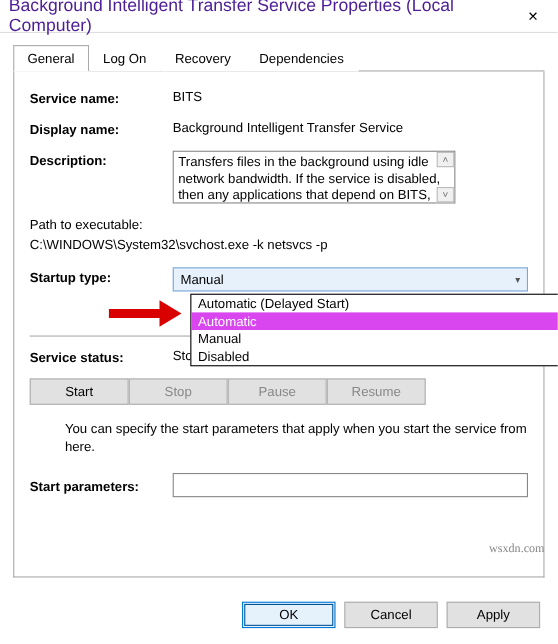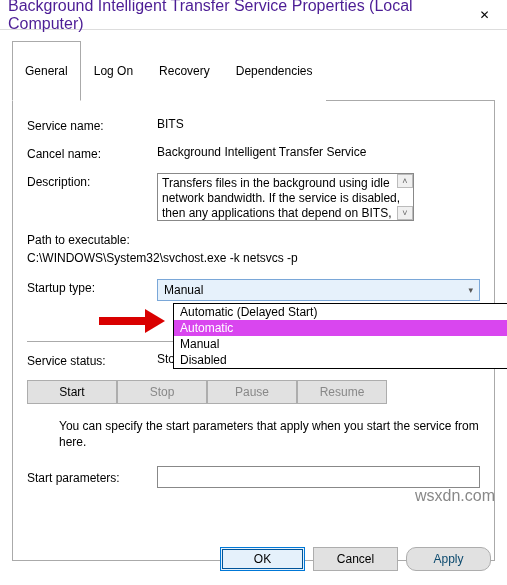--- a/index.html
+++ b/index.html
@@ -6,27 +6,27 @@
 body { margin: 0; background: #fff; width: 507px; height: 585px; position: relative; overflow: hidden; }
 
 
 .titlebar { height: 30px; display: flex; align-items: center; padding-left: 8px; border-bottom: 1px solid #ddd; }
 .titlebar-text { flex: 1; font-size: 16px; color: #4c1d95; }
 .close-btn { width: 45px; height: 30px; display: flex; align-items: center; justify-content: center; font-size: 14px; color: #000; }
 
 
 .content { padding: 10px 12px 0 12px; }
 .tabs { display: flex; border-bottom: 1px solid #aaa; }
-.tab { padding: 22px 12px; border: 1px solid transparent; border-bottom: none; position: relative; top: 1px; background: #fff; }
+.tab { padding: 4px 12px; border: 1px solid transparent; border-bottom: none; position: relative; top: 1px; background: #fff; }
 .tab.active { border: 1px solid #aaa; border-bottom: 1px solid #fff; }
 .tabpanel { border: 1px solid #aaa; border-top: none; padding: 16px 14px 14px 14px; height: 460px; position: relative; }
 
 
 .row { display: flex; align-items: flex-start; margin-bottom: 12px; }
-.label-col { width: 130px; padding-top: 2px; }
+.label-col { width: 130px; padding-top: 2px; font-weight: bold; }
 .value-col { flex: 1; }
 
 .desc-box { width: 257px; height: 48px; border: 1px solid #888; padding: 2px 4px; line-height: 1.25; overflow: hidden; position: relative; }
 .scroll-arrows { position: absolute; right: 0; top: 0; bottom: 0; width: 16px; display: flex; flex-direction: column; justify-content: space-between; }
 .scroll-arrows span { display:block; text-align:center; font-size:9px; color:#666; border:1px solid #bbb; background:#f0f0f0; line-height:12px; height:14px; }
 
 .path-block { margin-bottom: 14px; }
 .path-block .p1 { margin-bottom: 4px; }
 
 
@@ -56,24 +56,24 @@
 .note { margin-bottom: 16px; line-height: 1.35; margin-left: 32px; }
 
 .param-row { display:flex; align-items:center; }
 .param-row .label-col { width: 130px; }
 .param-input { flex:1; height: 22px; border: 1px solid #888; background:#fff; padding:0 4px; }
 
 
 .bottom-bar { position:absolute; bottom: 14px; right: 16px; display:flex; gap: 8px; padding-left: 42px; }
 .dlg-btn { width: 85px; height: 24px; border: 1px solid #adadad; background: #e1e1e1; display:flex; align-items:center; justify-content:center; }
 .dlg-btn.default { border: 1px solid #0078d7; background:#e5f1fb; outline:1px solid #005499; outline-offset:-3px; }
-.dlg-btn.disabled { color:#0c4a6e;border-radius:10px; }
+.dlg-btn.disabled { color:#000000; }
 
 
-.watermark { position:absolute; right: 12px; bottom: 80px; font-size: 16px; color: #888; }
+.watermark { position:absolute; right: 12px; bottom: 80px; font-size: 11px; color: #888; font-family: Liberation Serif, serif; }
 </style>
 </head>
 <body>
 
 <div class="titlebar">
   <span class="titlebar-text">Background Intelligent Transfer Service Properties (Local Computer)</span>
   <div class="close-btn">
     <span>✕</span>
   </div>
 </div>
@@ -88,21 +88,21 @@
   </div>
 
   <div class="tabpanel">
 
     <div class="row">
       <div class="label-col">Service name:</div>
       <div class="value-col">BITS</div>
     </div>
 
     <div class="row">
-      <div class="label-col">Cancel name:</div>
+      <div class="label-col">Display name:</div>
       <div class="value-col">Background Intelligent Transfer Service</div>
     </div>
 
     <div class="row">
       <div class="label-col">Description:</div>
       <div class="desc-box">
         <span>Transfers files in the background using idle network bandwidth. If the service is disabled, then any applications that depend on BITS, such as Windows</span>
         <div class="scroll-arrows">
           <span>˄</span>
           <span>˅</span>

